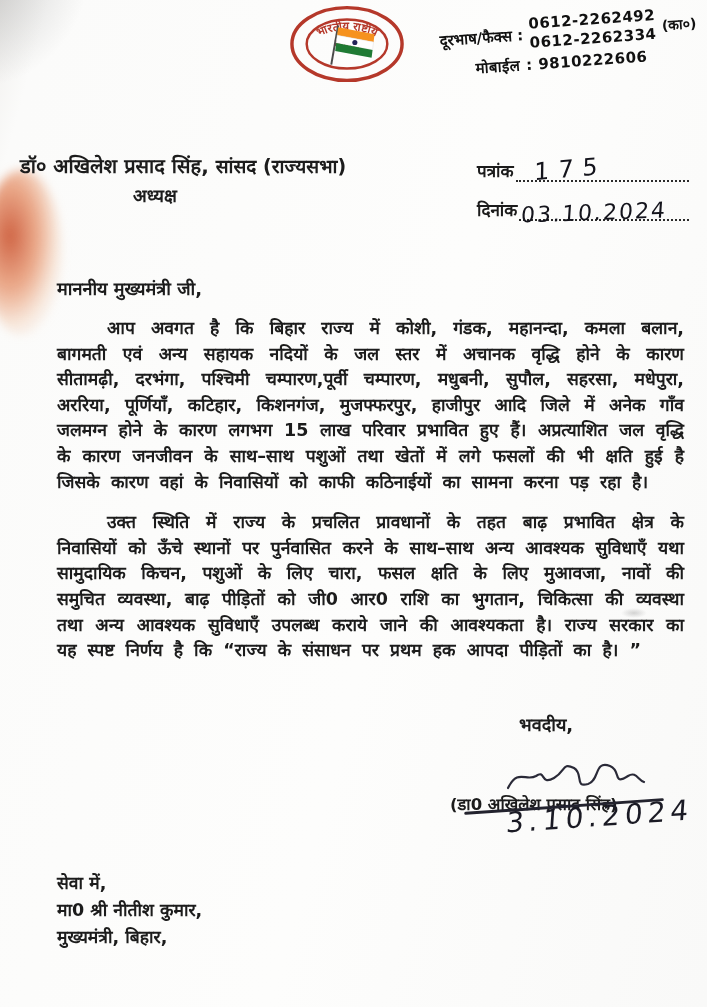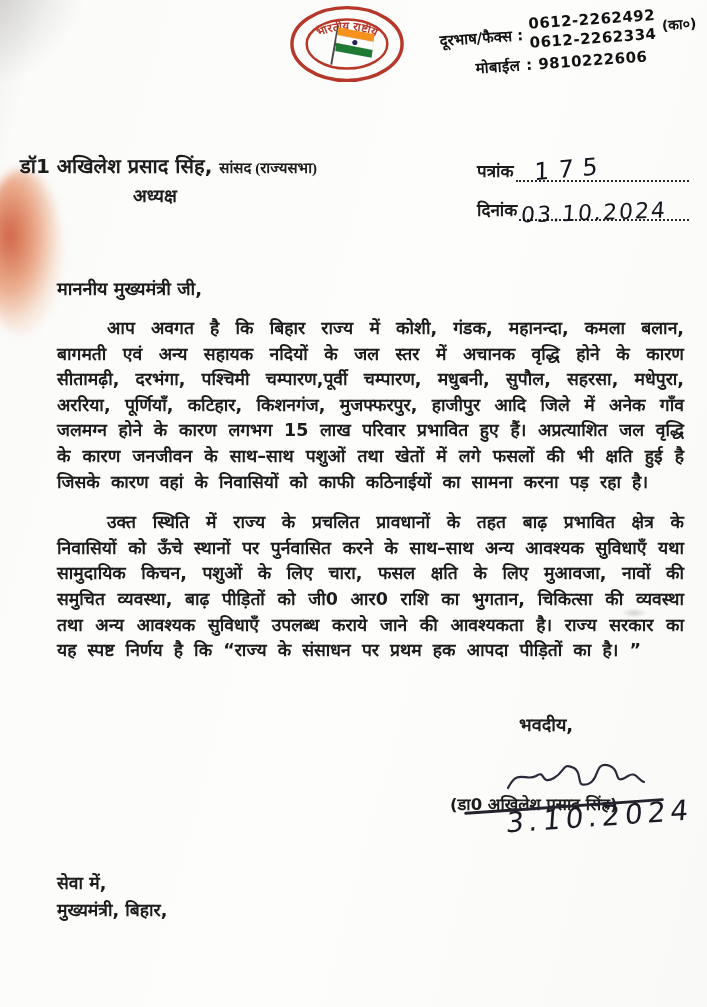--- a/index.html
+++ b/index.html
@@ -23,21 +23,21 @@
   .contact .nums span{display:block;line-height:19px;letter-spacing:.5px;}
   .contact .suffix{font-size:14px;}
   .contact .row2{margin-top:1px;text-align:left;padding-left:34px;letter-spacing:.5px;}
   .title{position:absolute;top:72px;left:0;width:100%;text-align:center;
     font-size:35px;font-weight:bold;letter-spacing:1px;color:#0d0d0d;}
   .subtitle{position:absolute;top:117px;left:0;width:100%;text-align:center;
     font-size:20px;font-weight:bold;}
   
   .sender{position:absolute;left:20px;top:152px;}
   .sender .line1{font-size:20px;font-weight:bold;}
-  .sender .line1 .small{font-size:15px;font-family:Liberation Serif, serif;}
+  .sender .line1 .small{font-size:19px;}
   .sender .post{font-size:18px;font-weight:bold;text-align:center;width:270px;margin-top:4px;}
   .ref{position:absolute;left:477px;top:156px;width:212px;font-size:17px;font-weight:bold;}
   .ref .ref-line{display:flex;align-items:flex-end;margin-bottom:13px;}
   .ref .leader{flex:1;border-bottom:2px dotted #2b2b2b;height:24px;position:relative;margin-left:2px;}
   .hand{font-weight:normal;color:#14141c;}
   .hand.no{position:absolute;left:18px;bottom:-3px;font-size:24px;letter-spacing:9px;transform:rotate(-5deg) skewX(-6deg);}
   .hand.dt{position:absolute;left:2px;bottom:-6px;font-size:22px;letter-spacing:2px;transform:rotate(-2deg) skewX(-6deg);white-space:nowrap;}
   
   .letter-body{position:absolute;left:57px;right:23px;top:276px;}
   .salutation{font-size:18px;font-weight:bold;margin:0 0 16px;}
@@ -98,21 +98,21 @@
     </div>
     <div class="row2">
       <span>मोबाईल :</span>
       <span>9810222606</span>
     </div>
   </div>
 
 
   <div class="sender">
     <div class="line1">
-      <span>डॉ1 अखिलेश प्रसाद सिंह,</span>
+      <span>डॉ० अखिलेश प्रसाद सिंह,</span>
       <span class="small">सांसद (राज्यसभा)</span>
     </div>
     <div class="post">अध्यक्ष</div>
   </div>
 
   <div class="ref">
     <div class="ref-line">
       <span>पत्रांक</span>
       <span class="leader">
         <span class="hand no">175</span>
@@ -142,16 +142,17 @@
 
   <div class="signatory">
     <span>(डा0 अखिलेश प्रसाद सिंह)</span>
     <span class="strike"></span>
   </div>
 
   <div class="sig-date">3.10.2024</div>
 
   <div class="recipient">
     <div>सेवा में,</div>
+    <div>मा0 श्री नीतीश कुमार,</div>
     <div>मुख्यमंत्री, बिहार,</div>
   </div>
 
 </div>
 
 </body></html>

